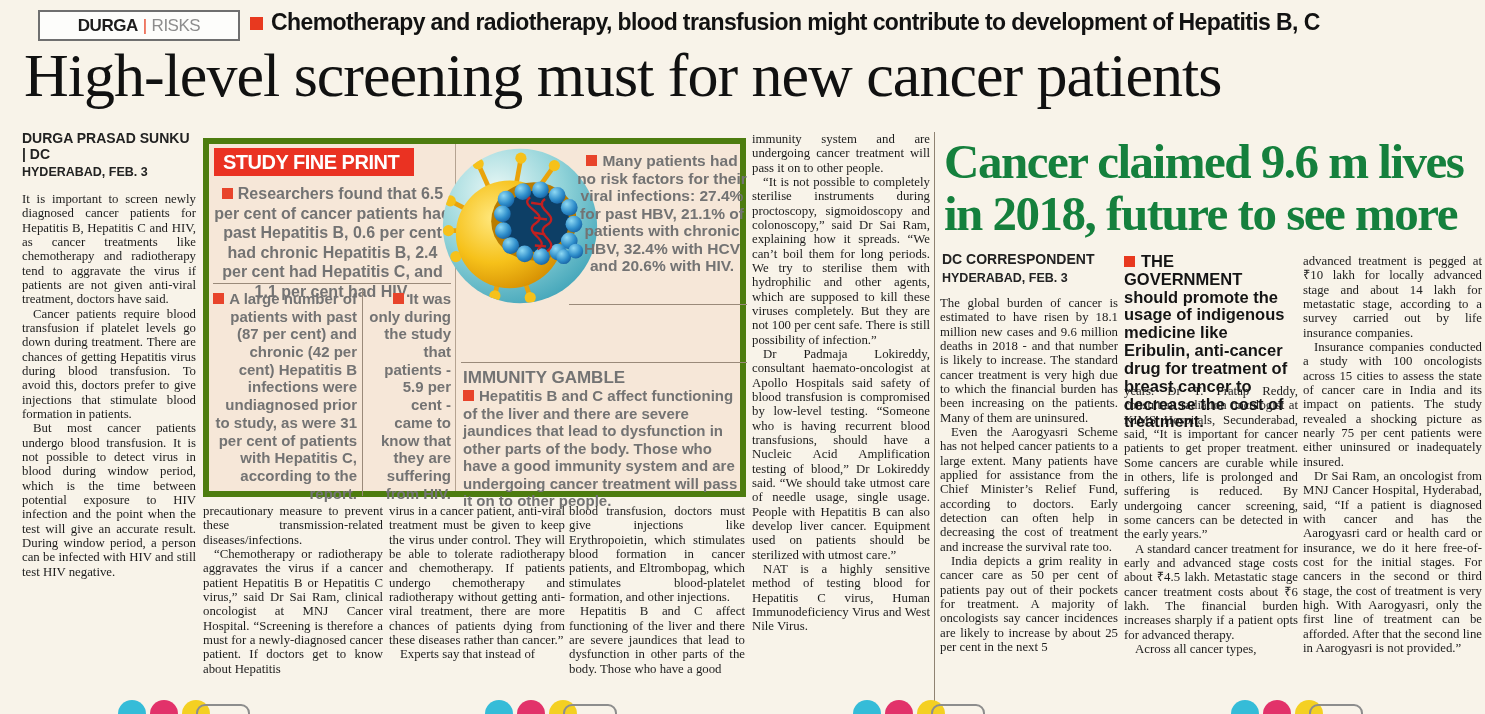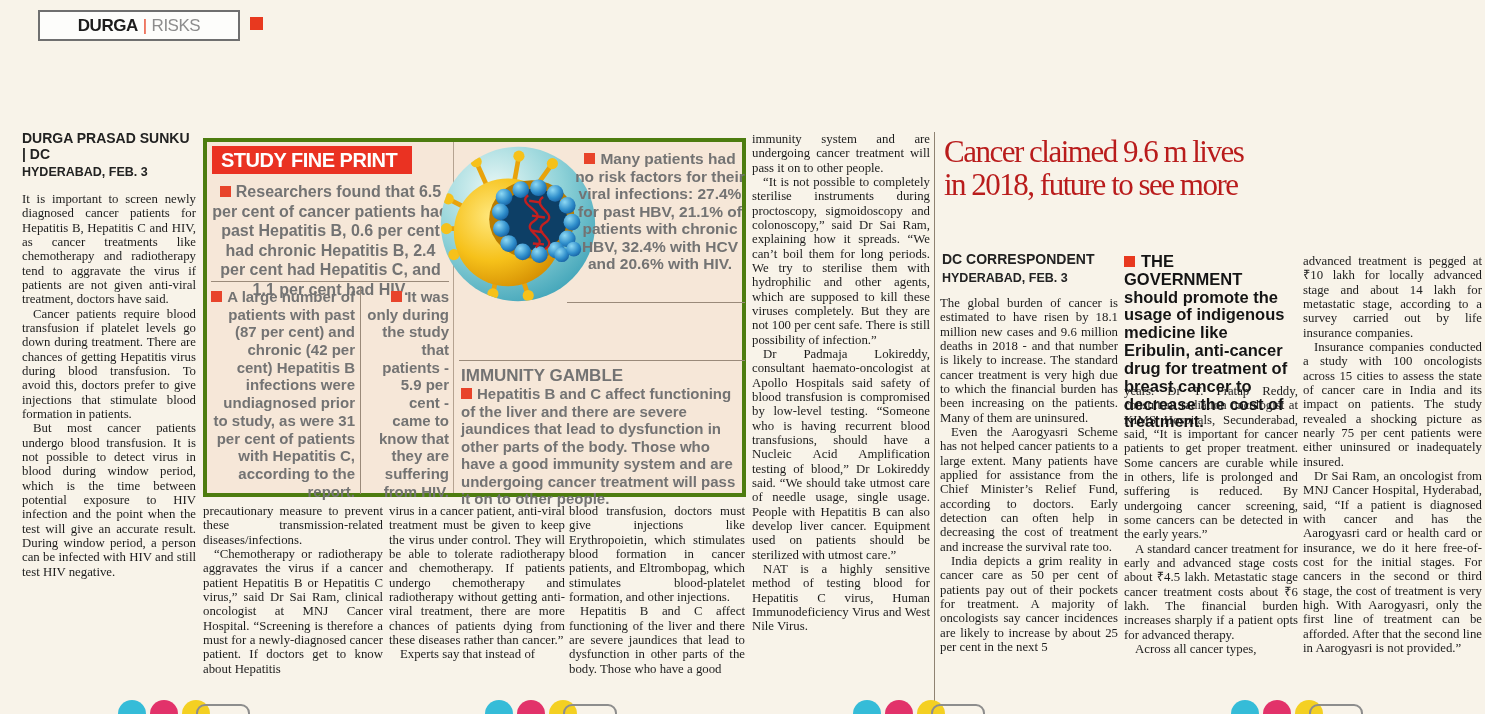--- a/index.html
+++ b/index.html
@@ -23,34 +23,34 @@
   }
   .sqr{display:inline-block;width:13px;height:13px;background:#e8391f;margin-right:8px;}
   
   .h1{
     position:absolute;left:24px;top:40px;width:1452px;
     font-family:"Liberation Serif",serif;font-weight:400;font-size:62px;
     letter-spacing:-1px;color:#111;white-space:nowrap;
   }
   .h2{
     position:absolute;left:944px;top:136px;width:540px;
-    font-family:"Liberation Serif",serif;font-weight:normal;font-size:31px;
-    line-height:1.06;letter-spacing:-1.5px;color:#b91c1c;
+    font-family:"Liberation Serif",serif;font-weight:bold;font-size:49px;
+    line-height:1.06;letter-spacing:-1.5px;color:#15803d;
   }
   
   .byline{font-family:"Liberation Sans",sans-serif;font-weight:bold;font-size:14px;line-height:1.12;color:#222;}
   .dateline{font-family:"Liberation Sans",sans-serif;font-weight:bold;font-size:12.5px;margin-top:3px;color:#222;}
   
   .col{position:absolute;overflow:hidden;font-size:12.8px;line-height:1.12;text-align:justify;}
   .col p{margin:0;}
   .col p.ind{text-indent:11px;}
   
   .panel{
     position:absolute;left:203px;top:138px;width:543px;height:359px;
-    background:#f6e7d8;border:4px solid #4d7c0f;box-sizing:border-box;
+    background:#f6e7d8;border:6px solid #4d7c0f;box-sizing:border-box;
   }
   .leftbox{position:absolute;left:0;top:0;width:247px;height:100%;border-right:1px solid #b5a391;box-sizing:border-box;}
   .redbar{
     position:absolute;left:5px;top:4px;width:200px;height:28px;background:#ea3222;
     color:#fff;font-family:"Liberation Sans",sans-serif;font-weight:bold;font-size:20px;
     letter-spacing:-0.5px;display:flex;align-items:center;padding-left:9px;box-sizing:border-box;
   }
   .bx{font-family:"Liberation Sans",sans-serif;font-weight:bold;color:#737373;}
   .bxsq{display:inline-block;width:11px;height:11px;background:#e8442b;margin-right:5px;}
   .find-main{position:absolute;left:5px;top:40px;width:237px;font-size:16px;line-height:1.22;text-align:center;}
@@ -80,23 +80,24 @@
 <body>
 
 <div id="paper">
 
   <div class="tagbox">
     <span>DURGA</span>
     <span class="sep">|</span>
     <span class="sec">RISKS</span>
   </div>
   <div class="kicker">
-    <span class="sqr" style="vertical-align:baseline"></span>
-  </div>
-
+    <span class="sqr" style="vertical-align:baseline"></span><span>Chemotherapy and radiotherapy, blood transfusion might contribute to development of Hepatitis B, C</span>
+  </div>
+
+  <div class="h1">High-level screening must for new cancer patients</div>
 
   <div style="position:absolute;left:22px;top:131px;width:176px;">
     <div class="byline">DURGA PRASAD SUNKU</div>
     <div class="byline">| DC</div>
     <div class="dateline">HYDERABAD, FEB. 3</div>
   </div>
   <div class="col" style="left:22px;top:192px;width:174px;height:520px;">
     <p>It is important to screen newly diagnosed cancer patients for Hepatitis B, Hepatitis C and HIV, as cancer treatments like chemotherapy and radiotherapy tend to aggravate the virus if patients are not given anti-viral treatment, doctors have said.</p>
     <p class="ind">Cancer patients require blood transfusion if platelet levels go down during treatment. There are chances of getting Hepatitis virus during blood transfusion. To avoid this, doctors prefer to give injections that stimulate blood formation in patients.</p>
     <p class="ind">But most cancer patients undergo blood transfusion. It is not possible to detect virus in blood during window period, which is the time between potential exposure to HIV infection and the point when the test will give an accurate result. During window period, a person can be infected with HIV and still test HIV negative.</p>

